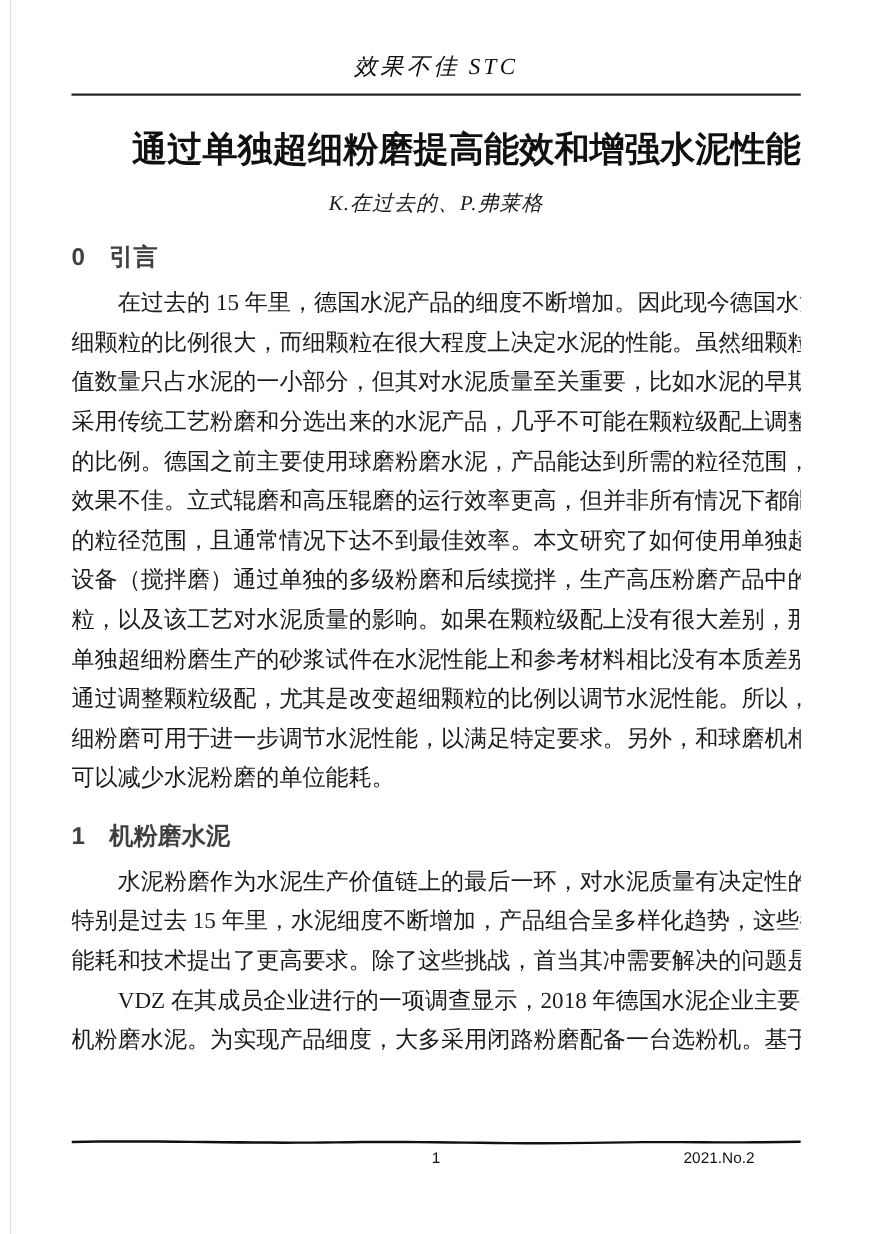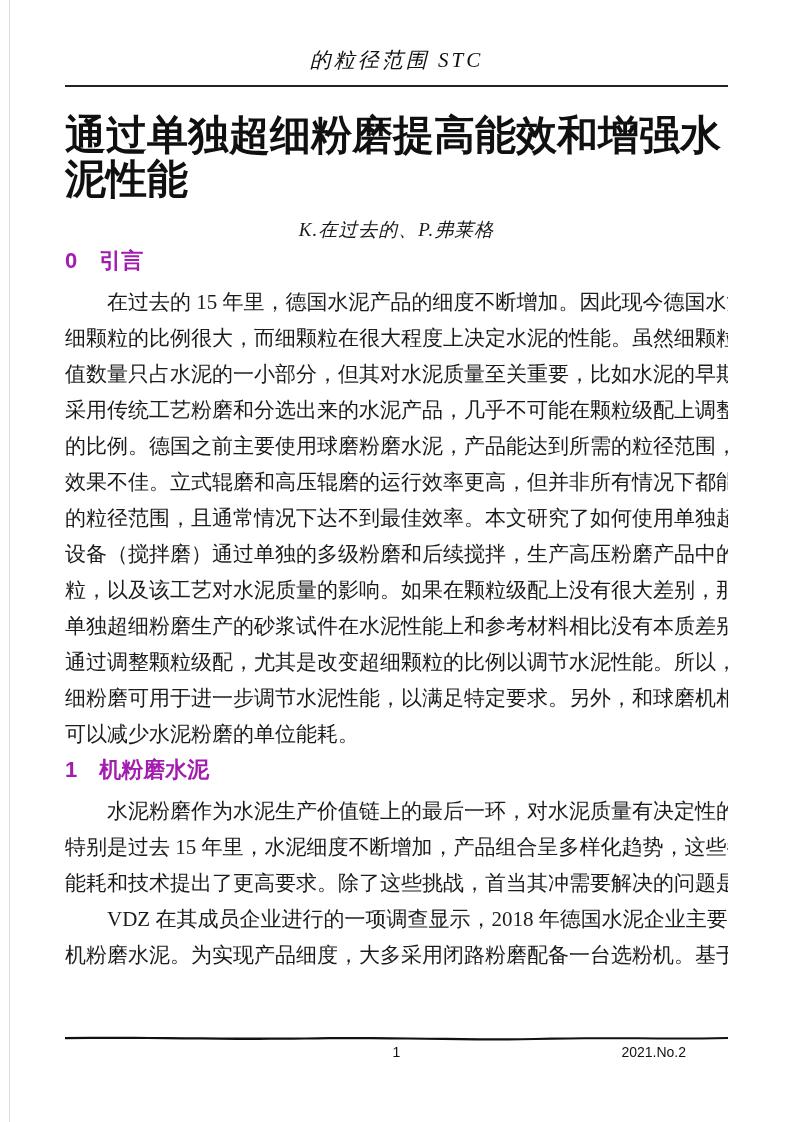--- a/index.html
+++ b/index.html
@@ -26,24 +26,24 @@
     letter-spacing:3px;
     color:#111;
   }
   .header-rule{
     margin-top:11px;
     border-top:2px solid #222;
     height:0;
   }
   .article-title{
     margin:26px 0 0 0;
-    text-align:left;
+    text-align:right;
     font-family:"Liberation Sans","DejaVu Sans",sans-serif;
     font-weight:600;
-    font-size:41px;
+    font-size:32px;
     line-height:44px;
     letter-spacing:0px;
     color:#101010;
   }
   .authors{
     margin-top:16px;
     text-align:center;
     font-style:italic;
     font-size:19px;
     line-height:26px;
@@ -51,27 +51,27 @@
   }
   .affiliation{
     margin-top:5px;
     text-align:center;
     font-style:italic;
     font-size:19px;
     line-height:26px;
     letter-spacing:1px;
   }
   .section-heading{
-    margin-top:3px;
+    margin-top:20px;
     margin-bottom:8px;
     font-family:"Liberation Sans","DejaVu Sans",sans-serif;
     font-weight:bold;
     font-size:22px;
     line-height:30px;
-    color:#a21caf;
+    color:#404040;
   }
   .section-heading .sec-num{
     display:inline-block;
     margin-right:22px;
     font-weight:bold;
   }
   .pline{
     font-size:21px;
     line-height:36px;
     height:36px;
@@ -102,21 +102,21 @@
     position:absolute;right:42px;top:0;
   }
 </style>
 </head>
 <body>
 
 <div class="page">
   <div class="scan-edge"></div>
 
   <div class="content">
-    <div class="journal-header">的粒径范围 STC</div>
+    <div class="journal-header">效果不佳 STC</div>
 
     <div class="header-rule"></div>
 
     <h1 class="article-title">通过单独超细粉磨提高能效和增强水泥性能</h1>
 
     <div class="authors">K.在过去的、P.弗莱格</div>
 
 
     <div id="sections">
         <div class="section-heading"><span class="sec-num">0</span><span>引言</span></div>

